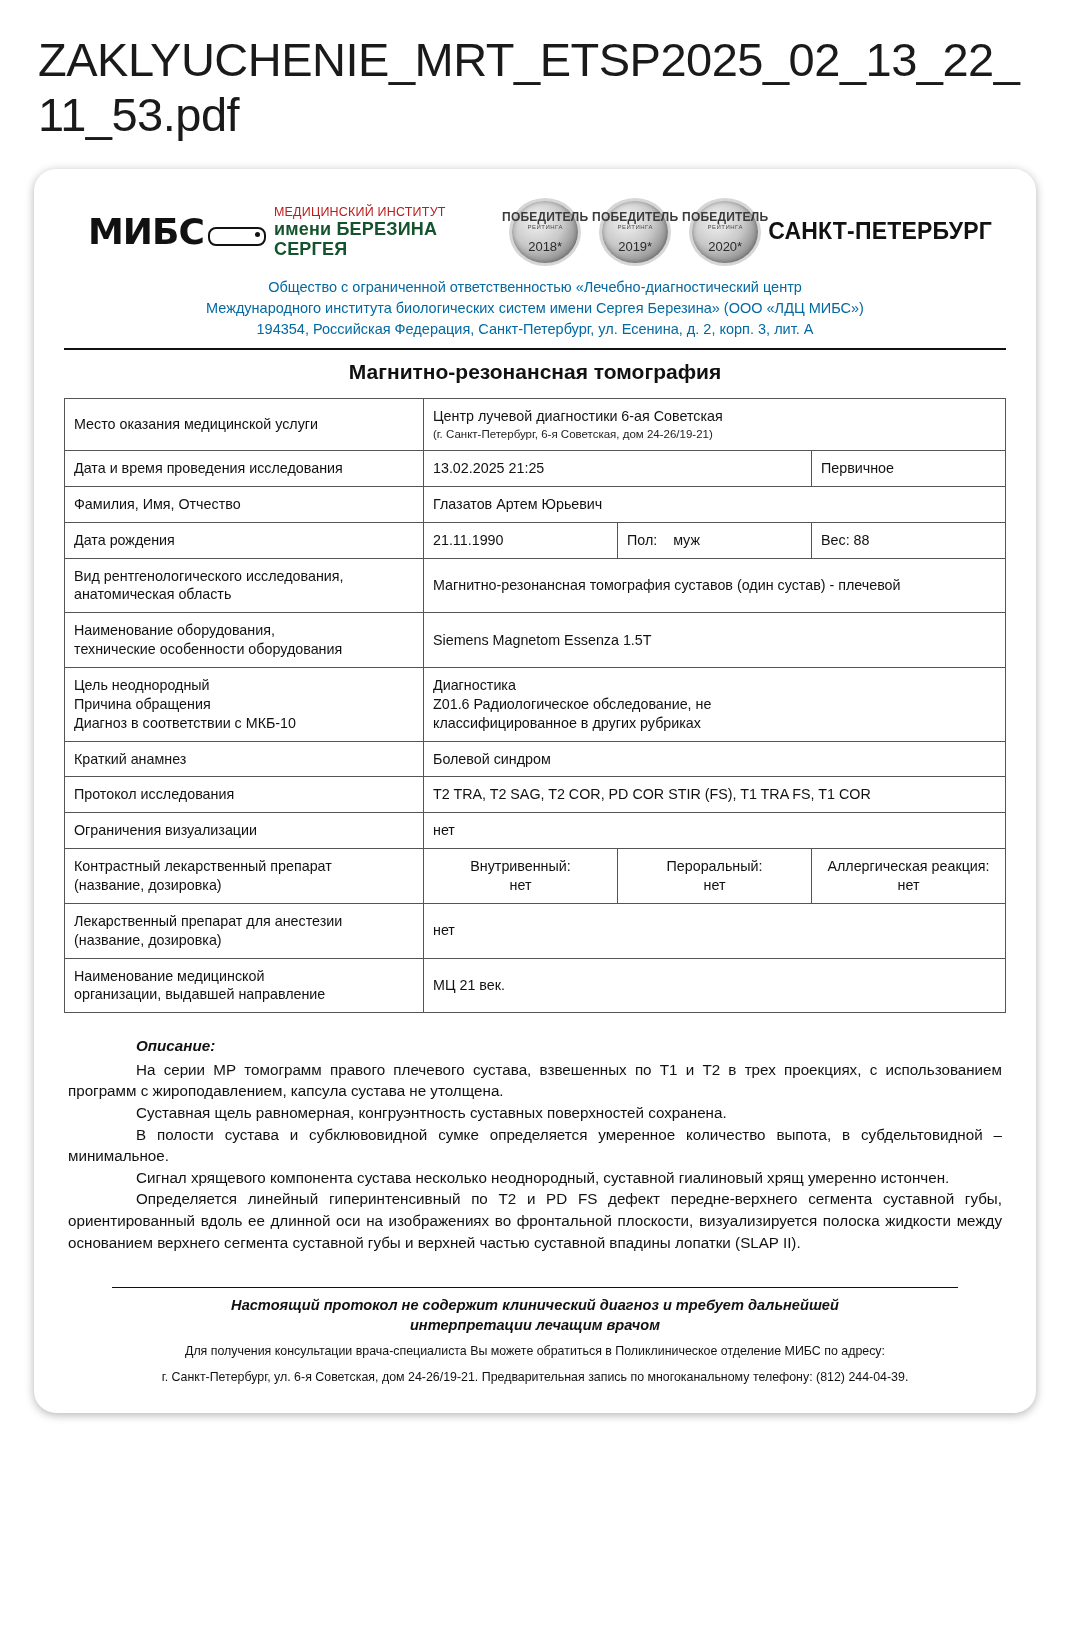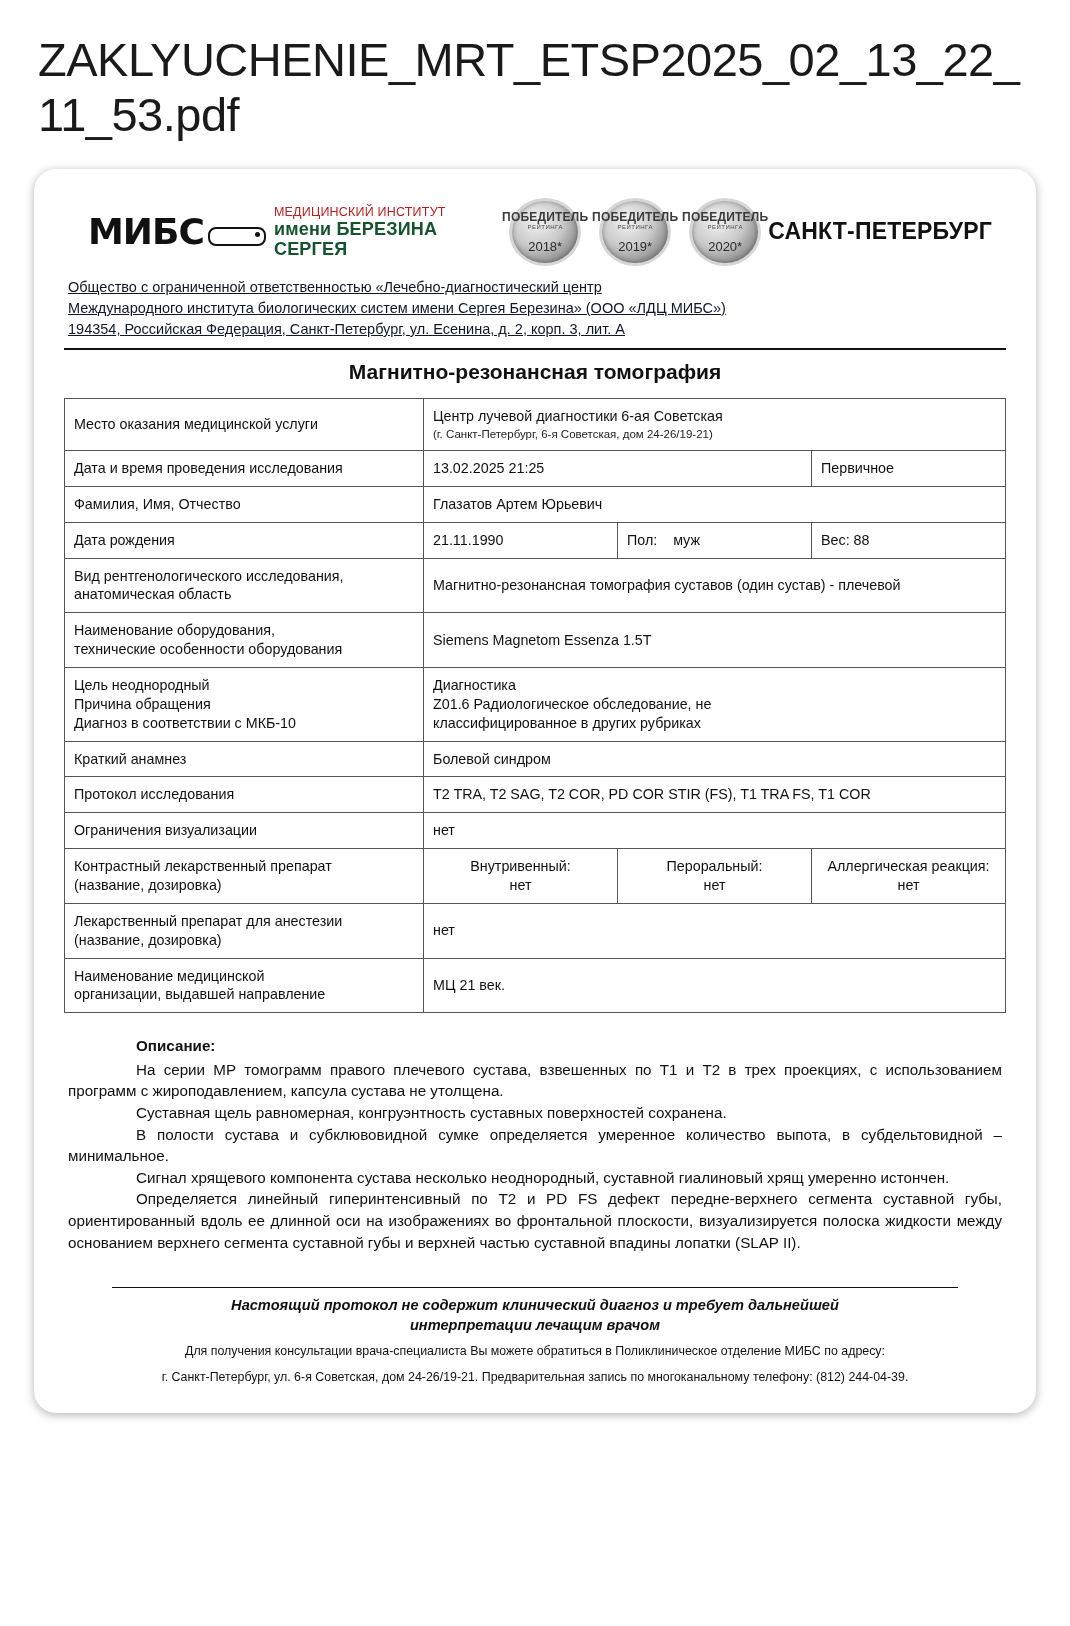--- a/index.html
+++ b/index.html
@@ -133,27 +133,26 @@
   }
   .city {
     font-size: 23px;
     font-weight: bold;
     color: #111;
     letter-spacing: 0.2px;
     white-space: nowrap;
   }
 
   .org-lines {
-    text-align: left;
+    text-align: center;
     font-size: 14.5px;
     line-height: 1.45;
-    color: #0f172a;
+    color: #0369a1;
     padding: 6px 4px 8px 4px;
     border-bottom: 2px solid #111;
-    text-decoration: underline;
   }
   .doc-heading {
     text-align: center;
     font-size: 21px;
     font-weight: bold;
     color: #111;
     padding: 10px 0 14px 0;
   }
 
   
@@ -187,20 +186,21 @@
     font-size: 15.2px;
     line-height: 1.42;
     color: #111;
     text-align: justify;
     padding: 0 4px 0 4px;
   }
   .desc .hdr-line {
     font-weight: bold;
     margin-left: 68px;
     margin-bottom: 2px;
+    font-style: italic;
   }
   .desc p {
     margin: 0 0 0 0;
     text-indent: 68px;
   }
 
   
   .footer {
     margin-top: 34px;
     border-top: 1.5px solid #111;

